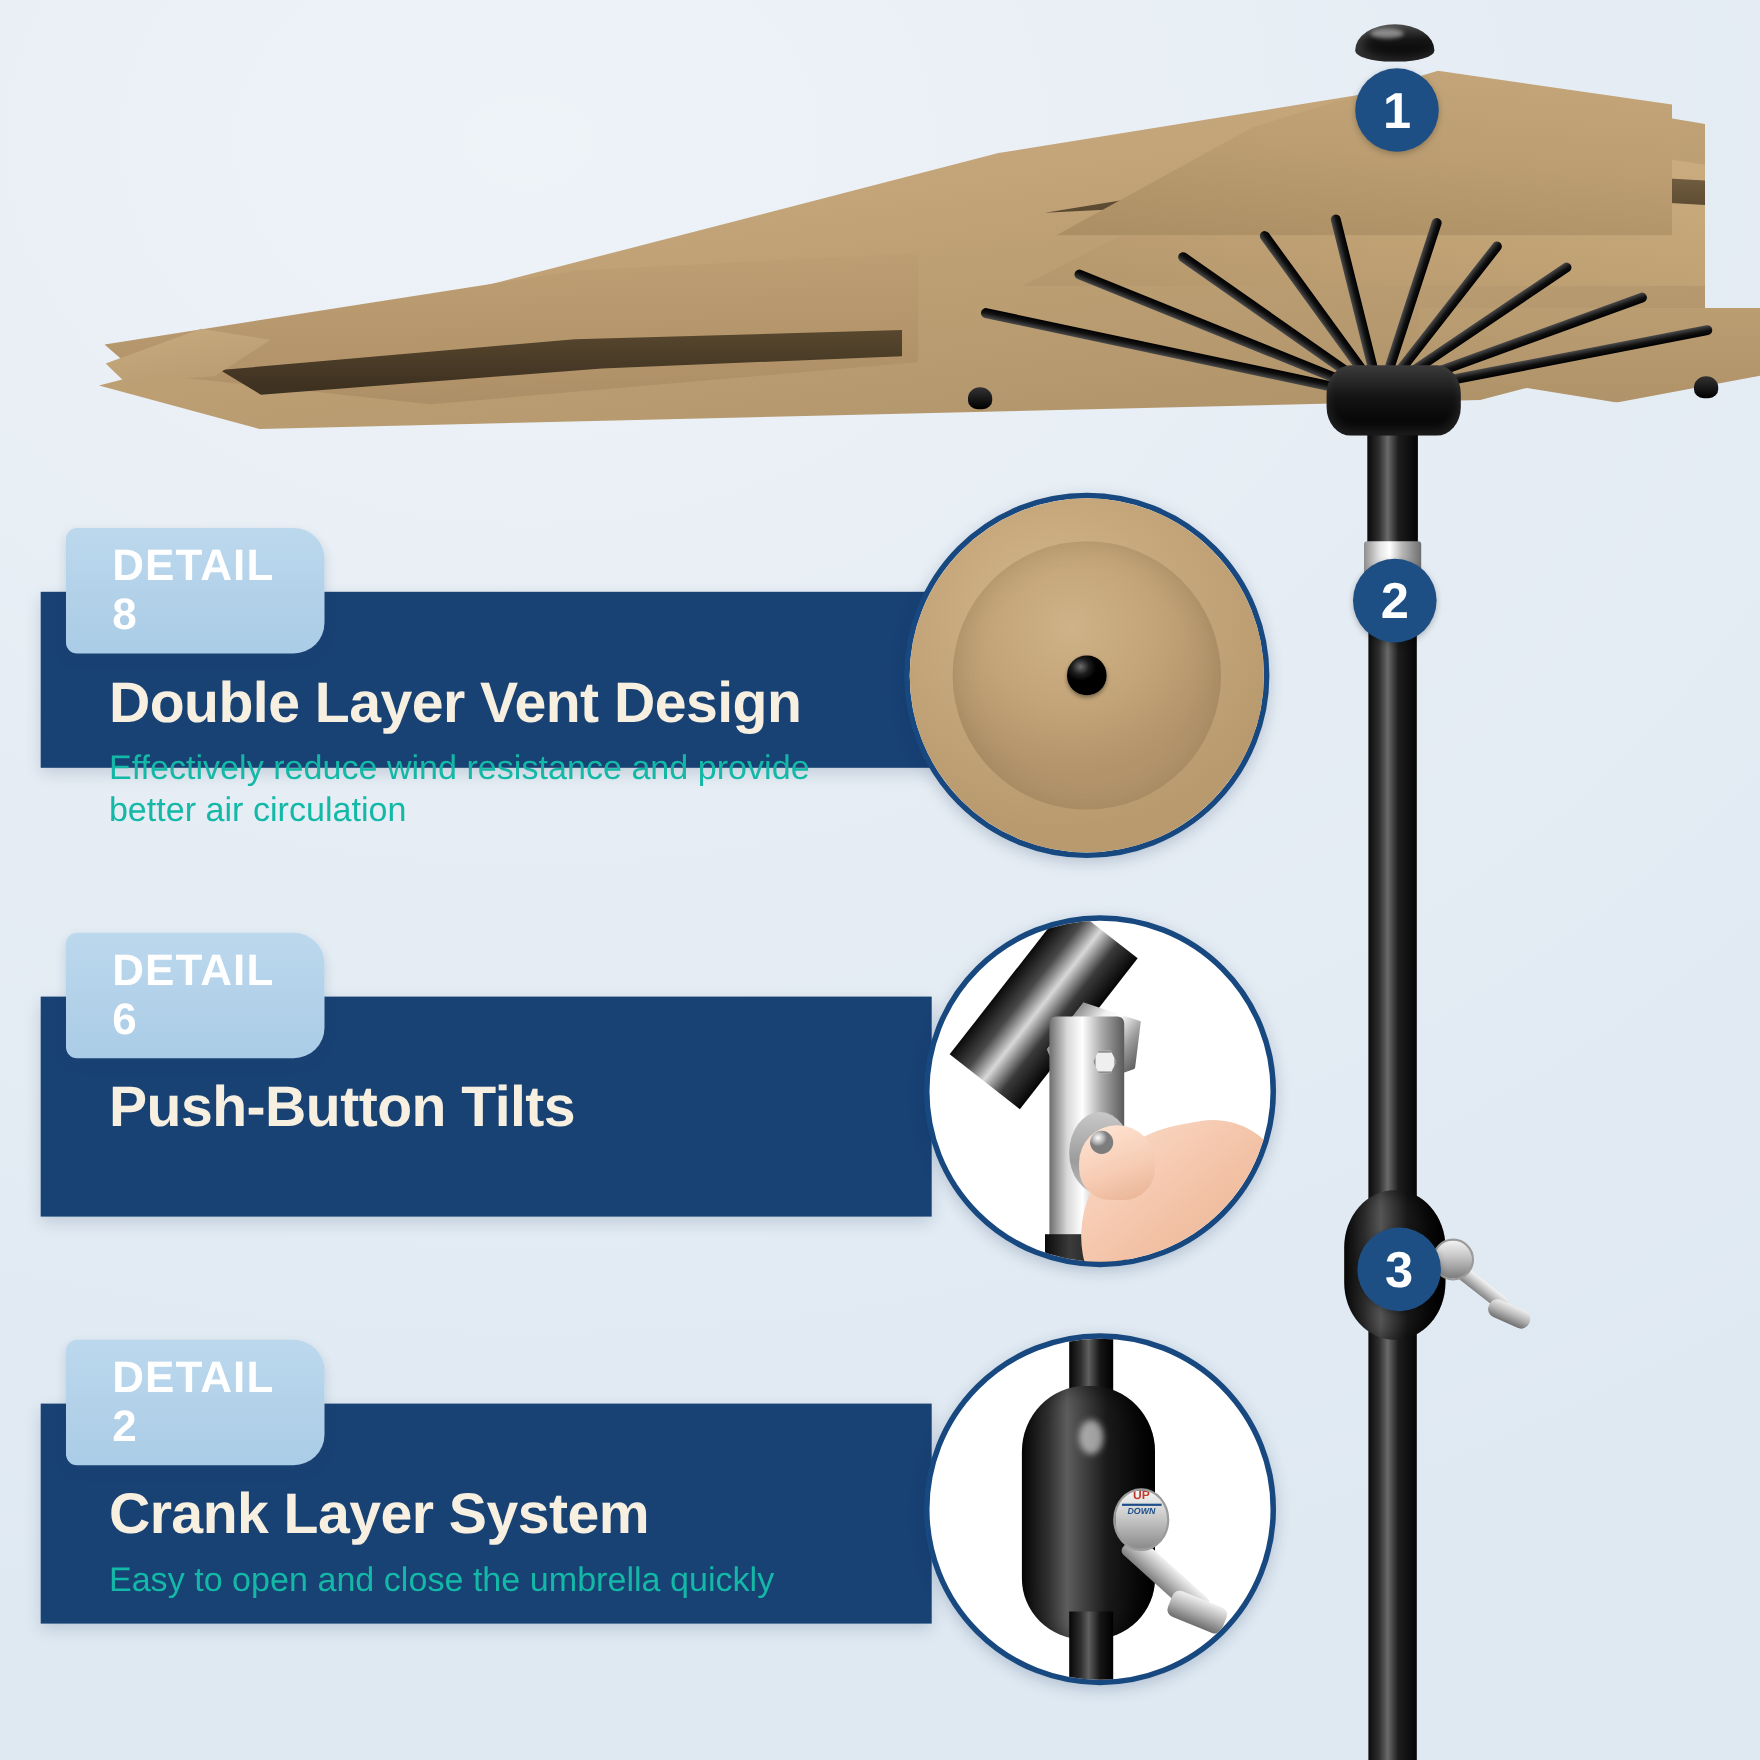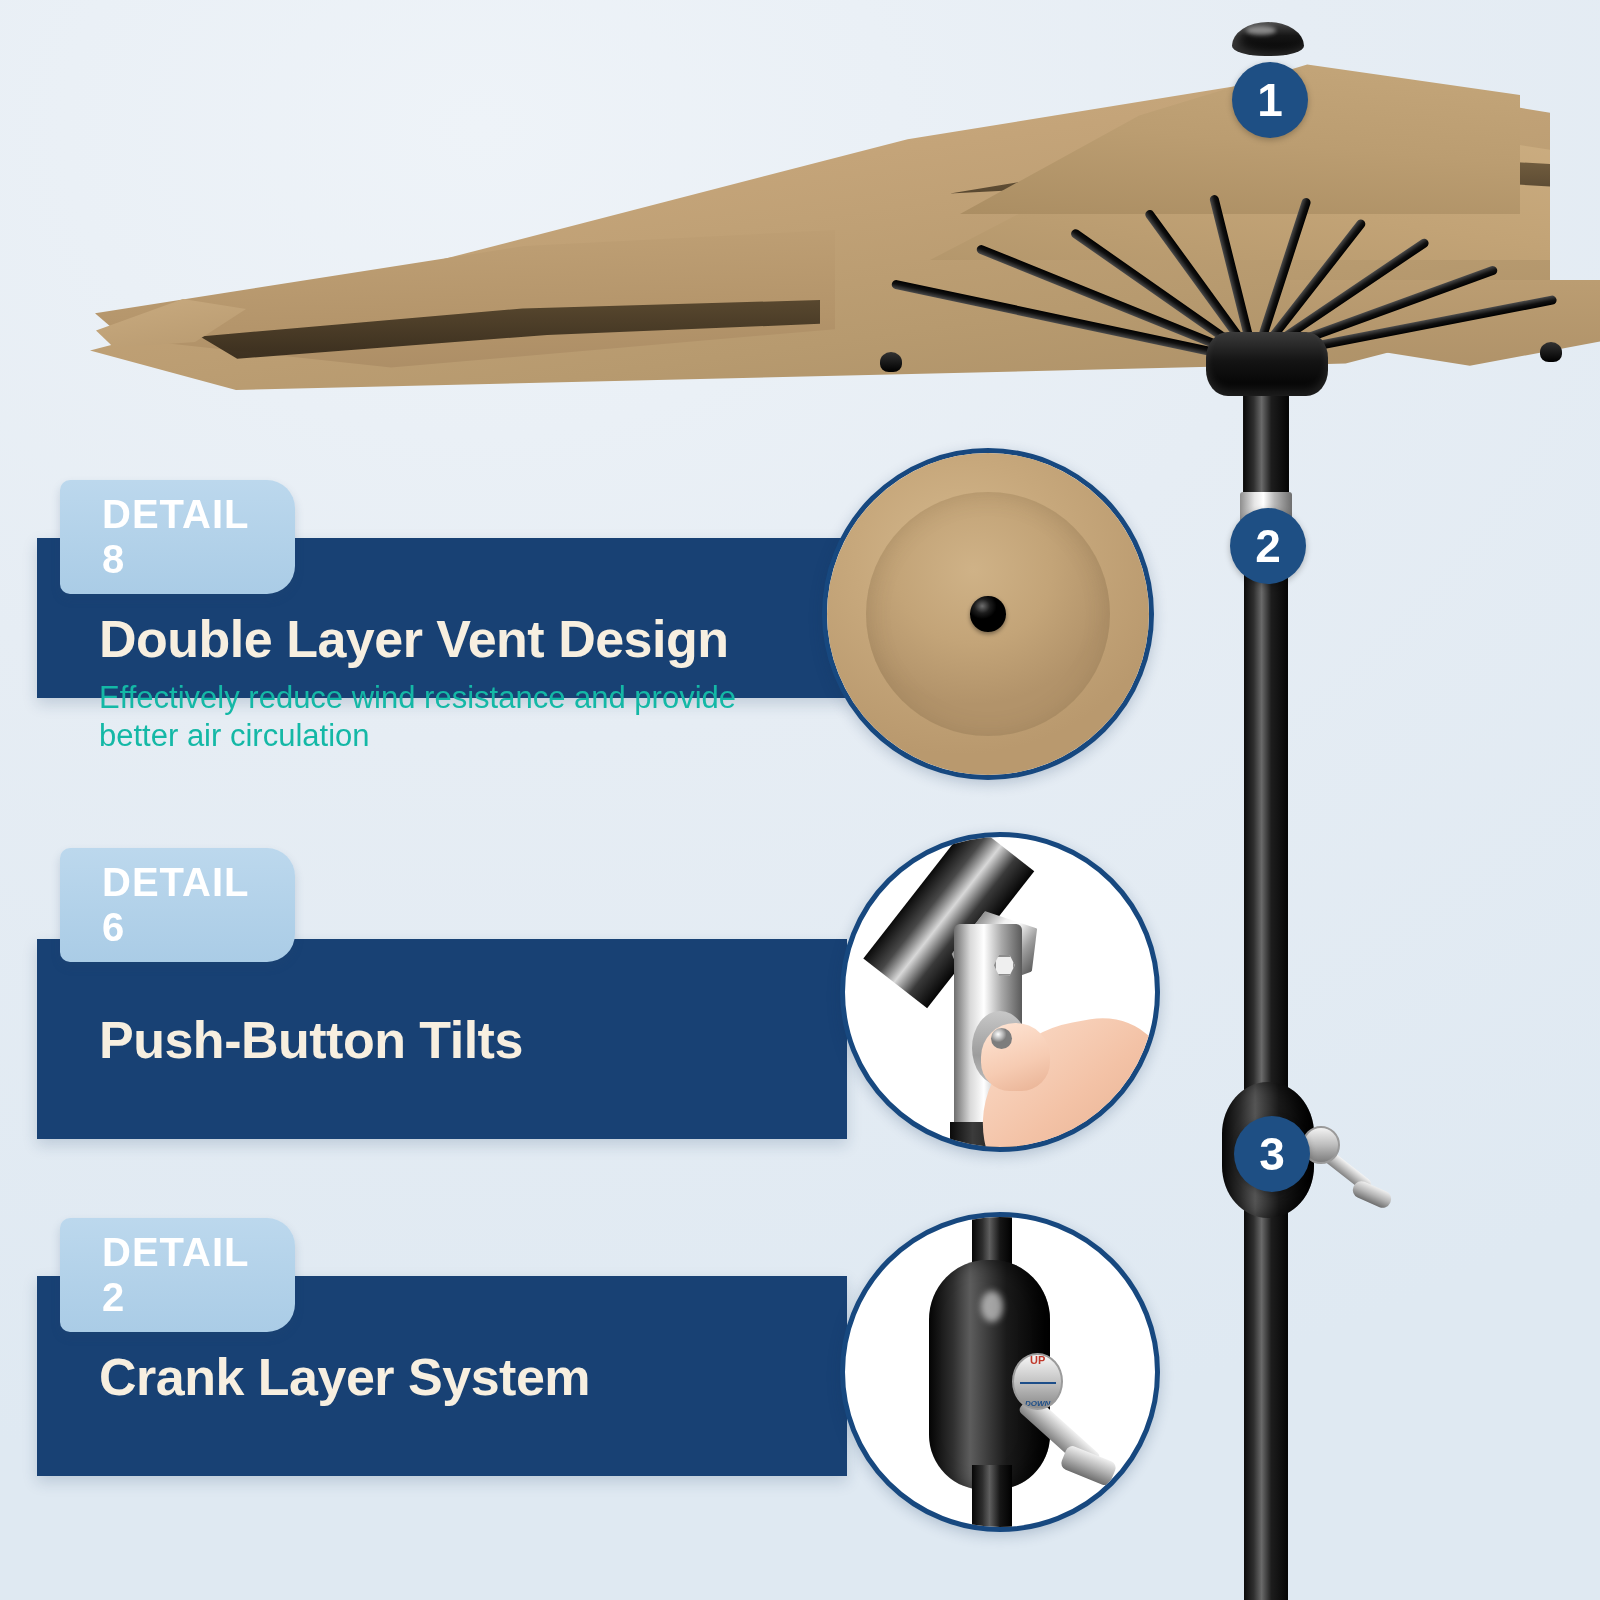--- a/index.html
+++ b/index.html
@@ -256,21 +256,21 @@
   }
   .c3-poleB{
     position:absolute;left:41%;top:80%;width:13%;height:26%;
     background:linear-gradient(90deg,#060606 0%,#2e2e2e 26%,#5f5f5f 44%,#161616 70%,#000 100%);
   }
   .c3-hub{
     position:absolute;left:54%;top:44%;width:15%;height:17%;
     border-radius:50%;
     background:linear-gradient(180deg,#f6f6f6 0%,#c6c6c6 48%,#8a8a8a 100%);
     border:2px solid #9b9b9b;overflow:hidden;
-    display:flex;flex-direction:column;align-items:center;justify-content:space-between;
+    display:flex;flex-direction:column;align-items:center;justify-content:flex-start;
   }
   .c3-up{color:#c0392b;font-weight:bold;font-size:11px;line-height:1;}
   .c3-rule{width:78%;height:2px;background:#1d4e89;margin:1px 0;}
   .c3-down{color:#1d4e89;font-weight:bold;font-size:8px;line-height:1;font-style:italic;}
   .c3-arm{
     position:absolute;left:58%;top:56%;width:30%;height:7%;
     background:linear-gradient(180deg,#f2f2f2 0%,#bdbdbd 48%,#7e7e7e 100%);
     transform:rotate(42deg);transform-origin:left center;border-radius:5px;
   }
   .c3-knob{
@@ -344,21 +344,21 @@
     <div class="tab">DETAIL 8</div>
   </div>
 
   <div class="callout callout-white" style="left:822px;top:448px;width:322px;height:322px;">
     <div class="c1-cloth"></div>
     <div class="c1-ring"></div>
     <div class="c1-knob"></div>
   </div>
 
   <div class="detail-block" style="top:848px;">
-    <div class="panel" style="top:58px;height:200px;margin-top:33px;">
+    <div class="panel" style="top:58px;height:200px;">
       <div class="panel-inner">
         <p class="p-title">Push-Button Tilts</p>
       </div>
     </div>
     <div class="tab">DETAIL 6</div>
   </div>
 
   <div class="callout callout-white" style="left:840px;top:832px;width:310px;height:310px;">
     <div class="c2-poleA"></div>
     <div class="c2-joint"></div>
@@ -368,20 +368,21 @@
     <div class="c2-foot"></div>
     <div class="c2-hand"></div>
     <div class="c2-finger"></div>
     <div class="c2-btn"></div>
   </div>
 
   <div class="detail-block" style="top:1218px;">
     <div class="panel" style="top:58px;height:200px;">
       <div class="panel-inner">
         <p class="p-title">Crank Layer System</p>
+        <p class="p-sub">Easy to open and close the umbrella quickly</p>
       </div>
     </div>
     <div class="tab">DETAIL 2</div>
   </div>
 
   <div class="callout callout-white" style="left:840px;top:1212px;width:310px;height:310px;">
     <div class="c3-poleT"></div>
     <div class="c3-body"></div>
     <div class="c3-hl"></div>
     <div class="c3-poleB"></div>

